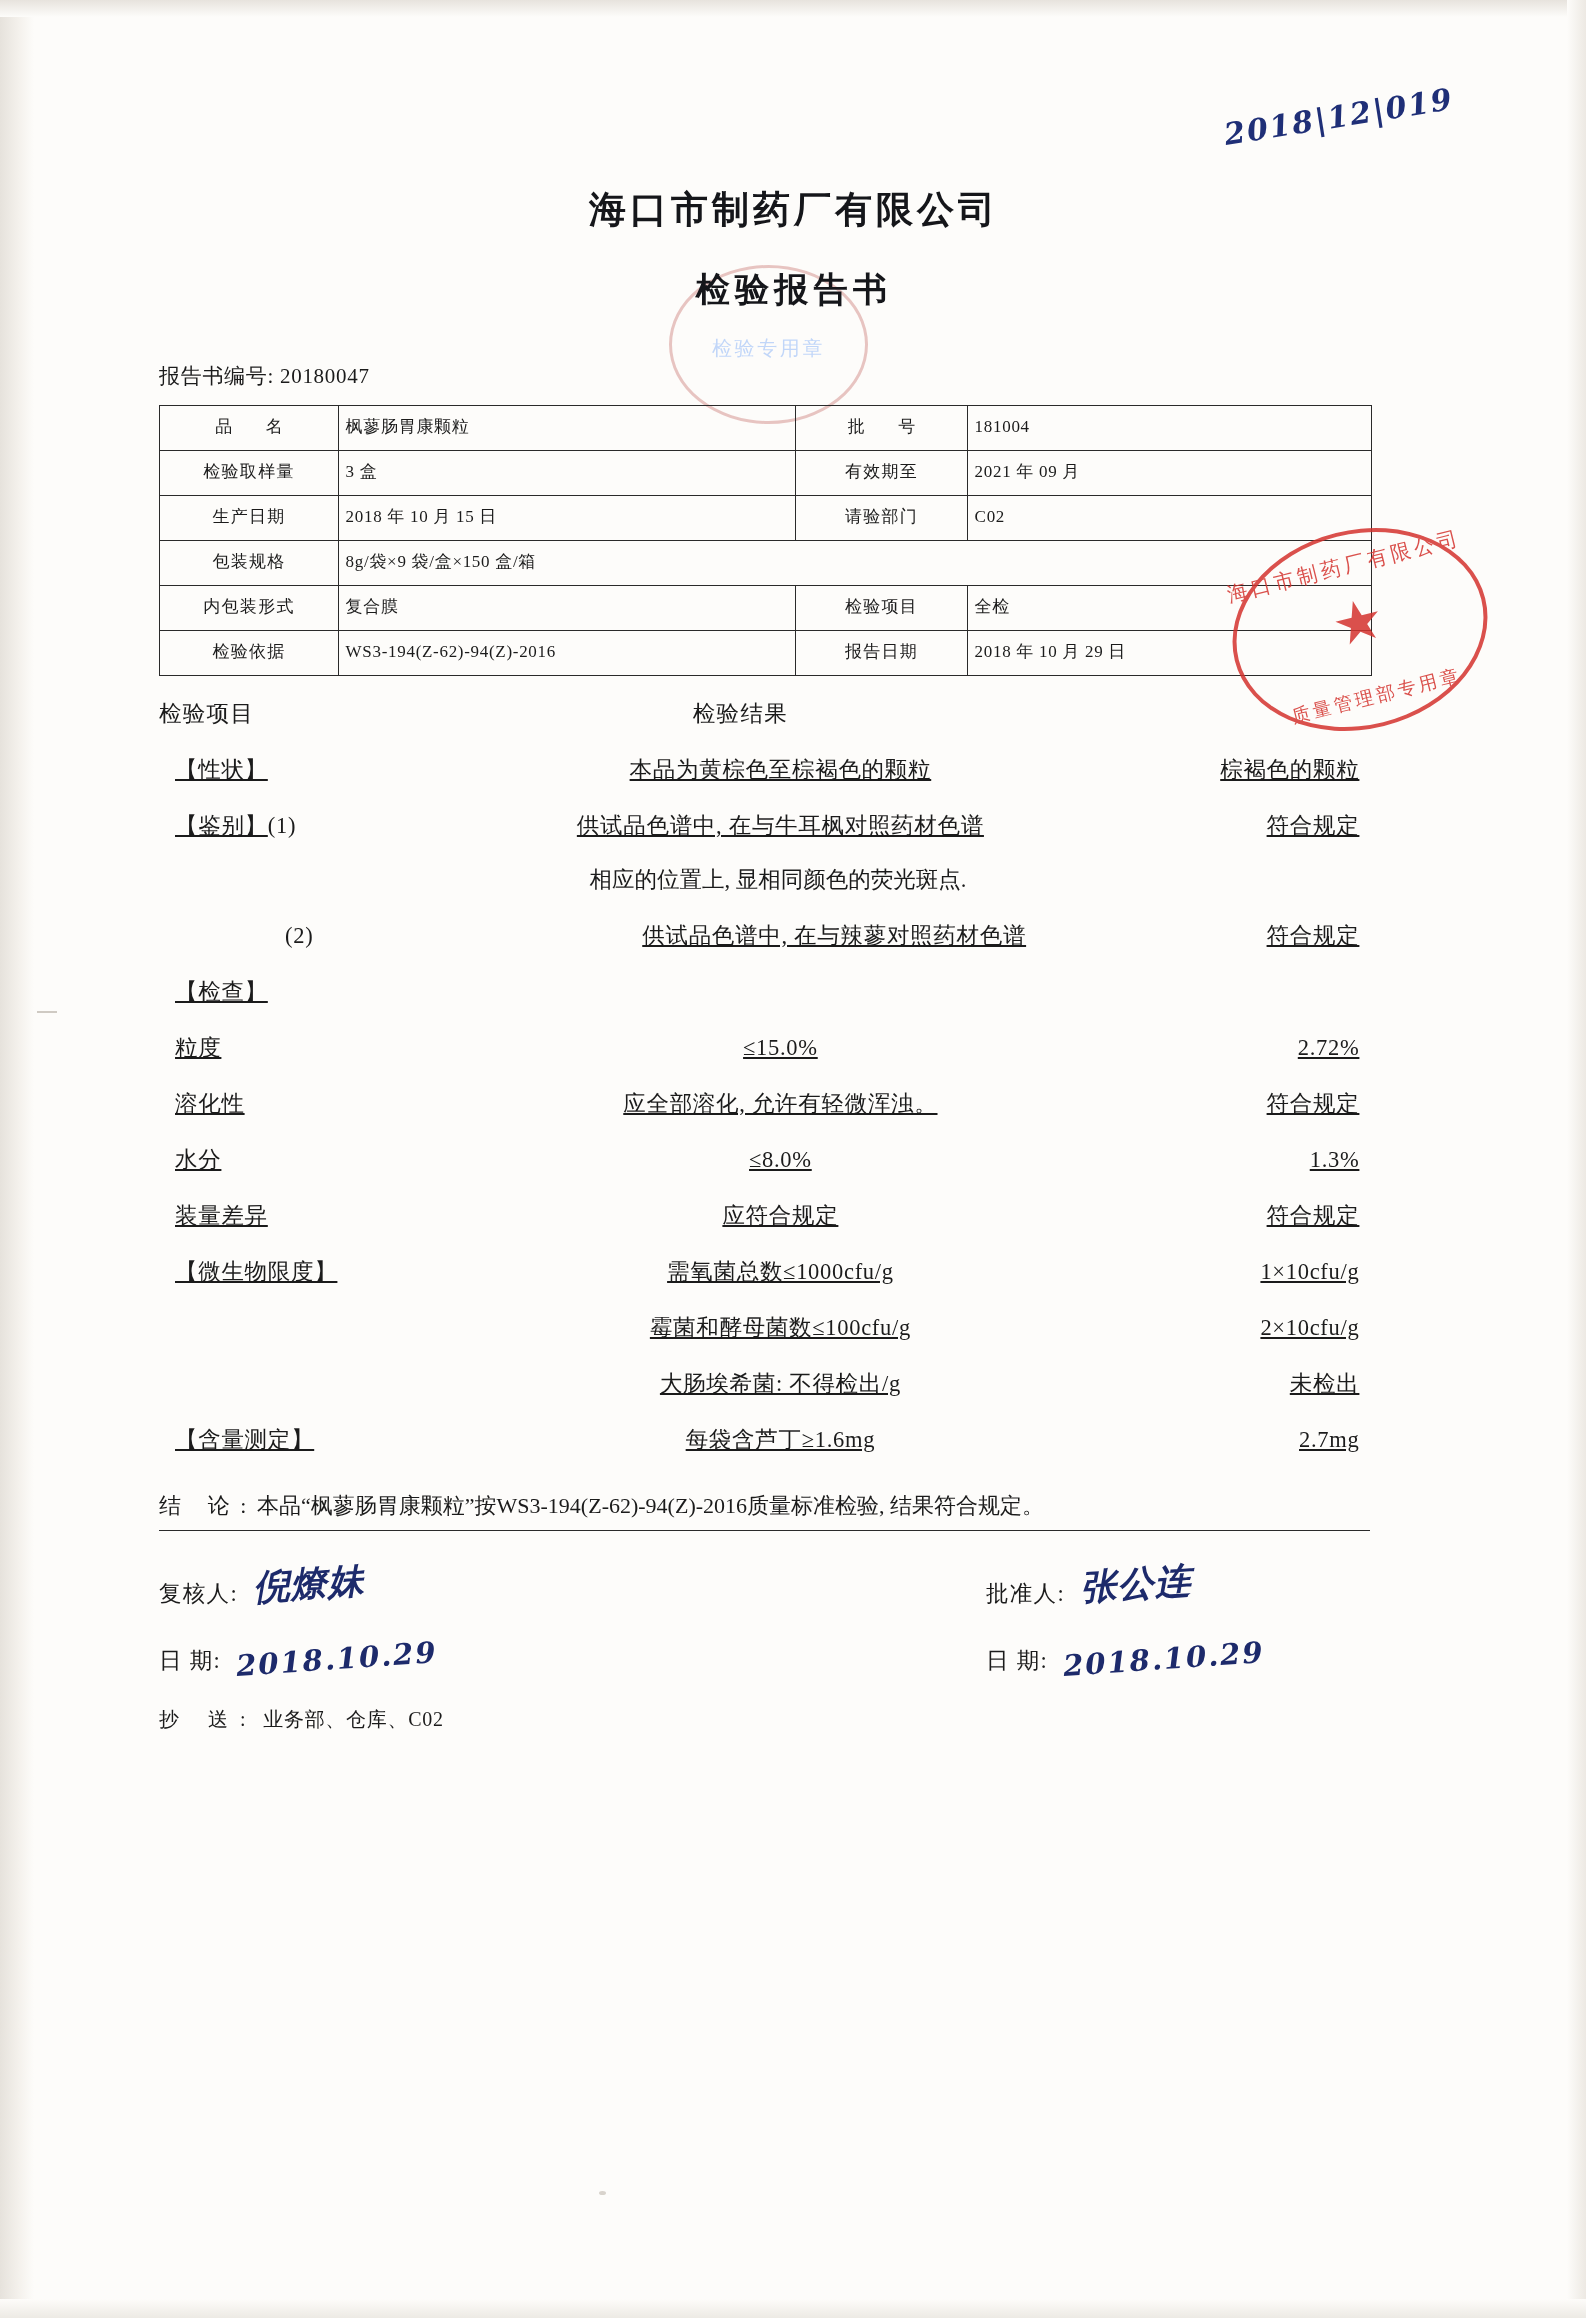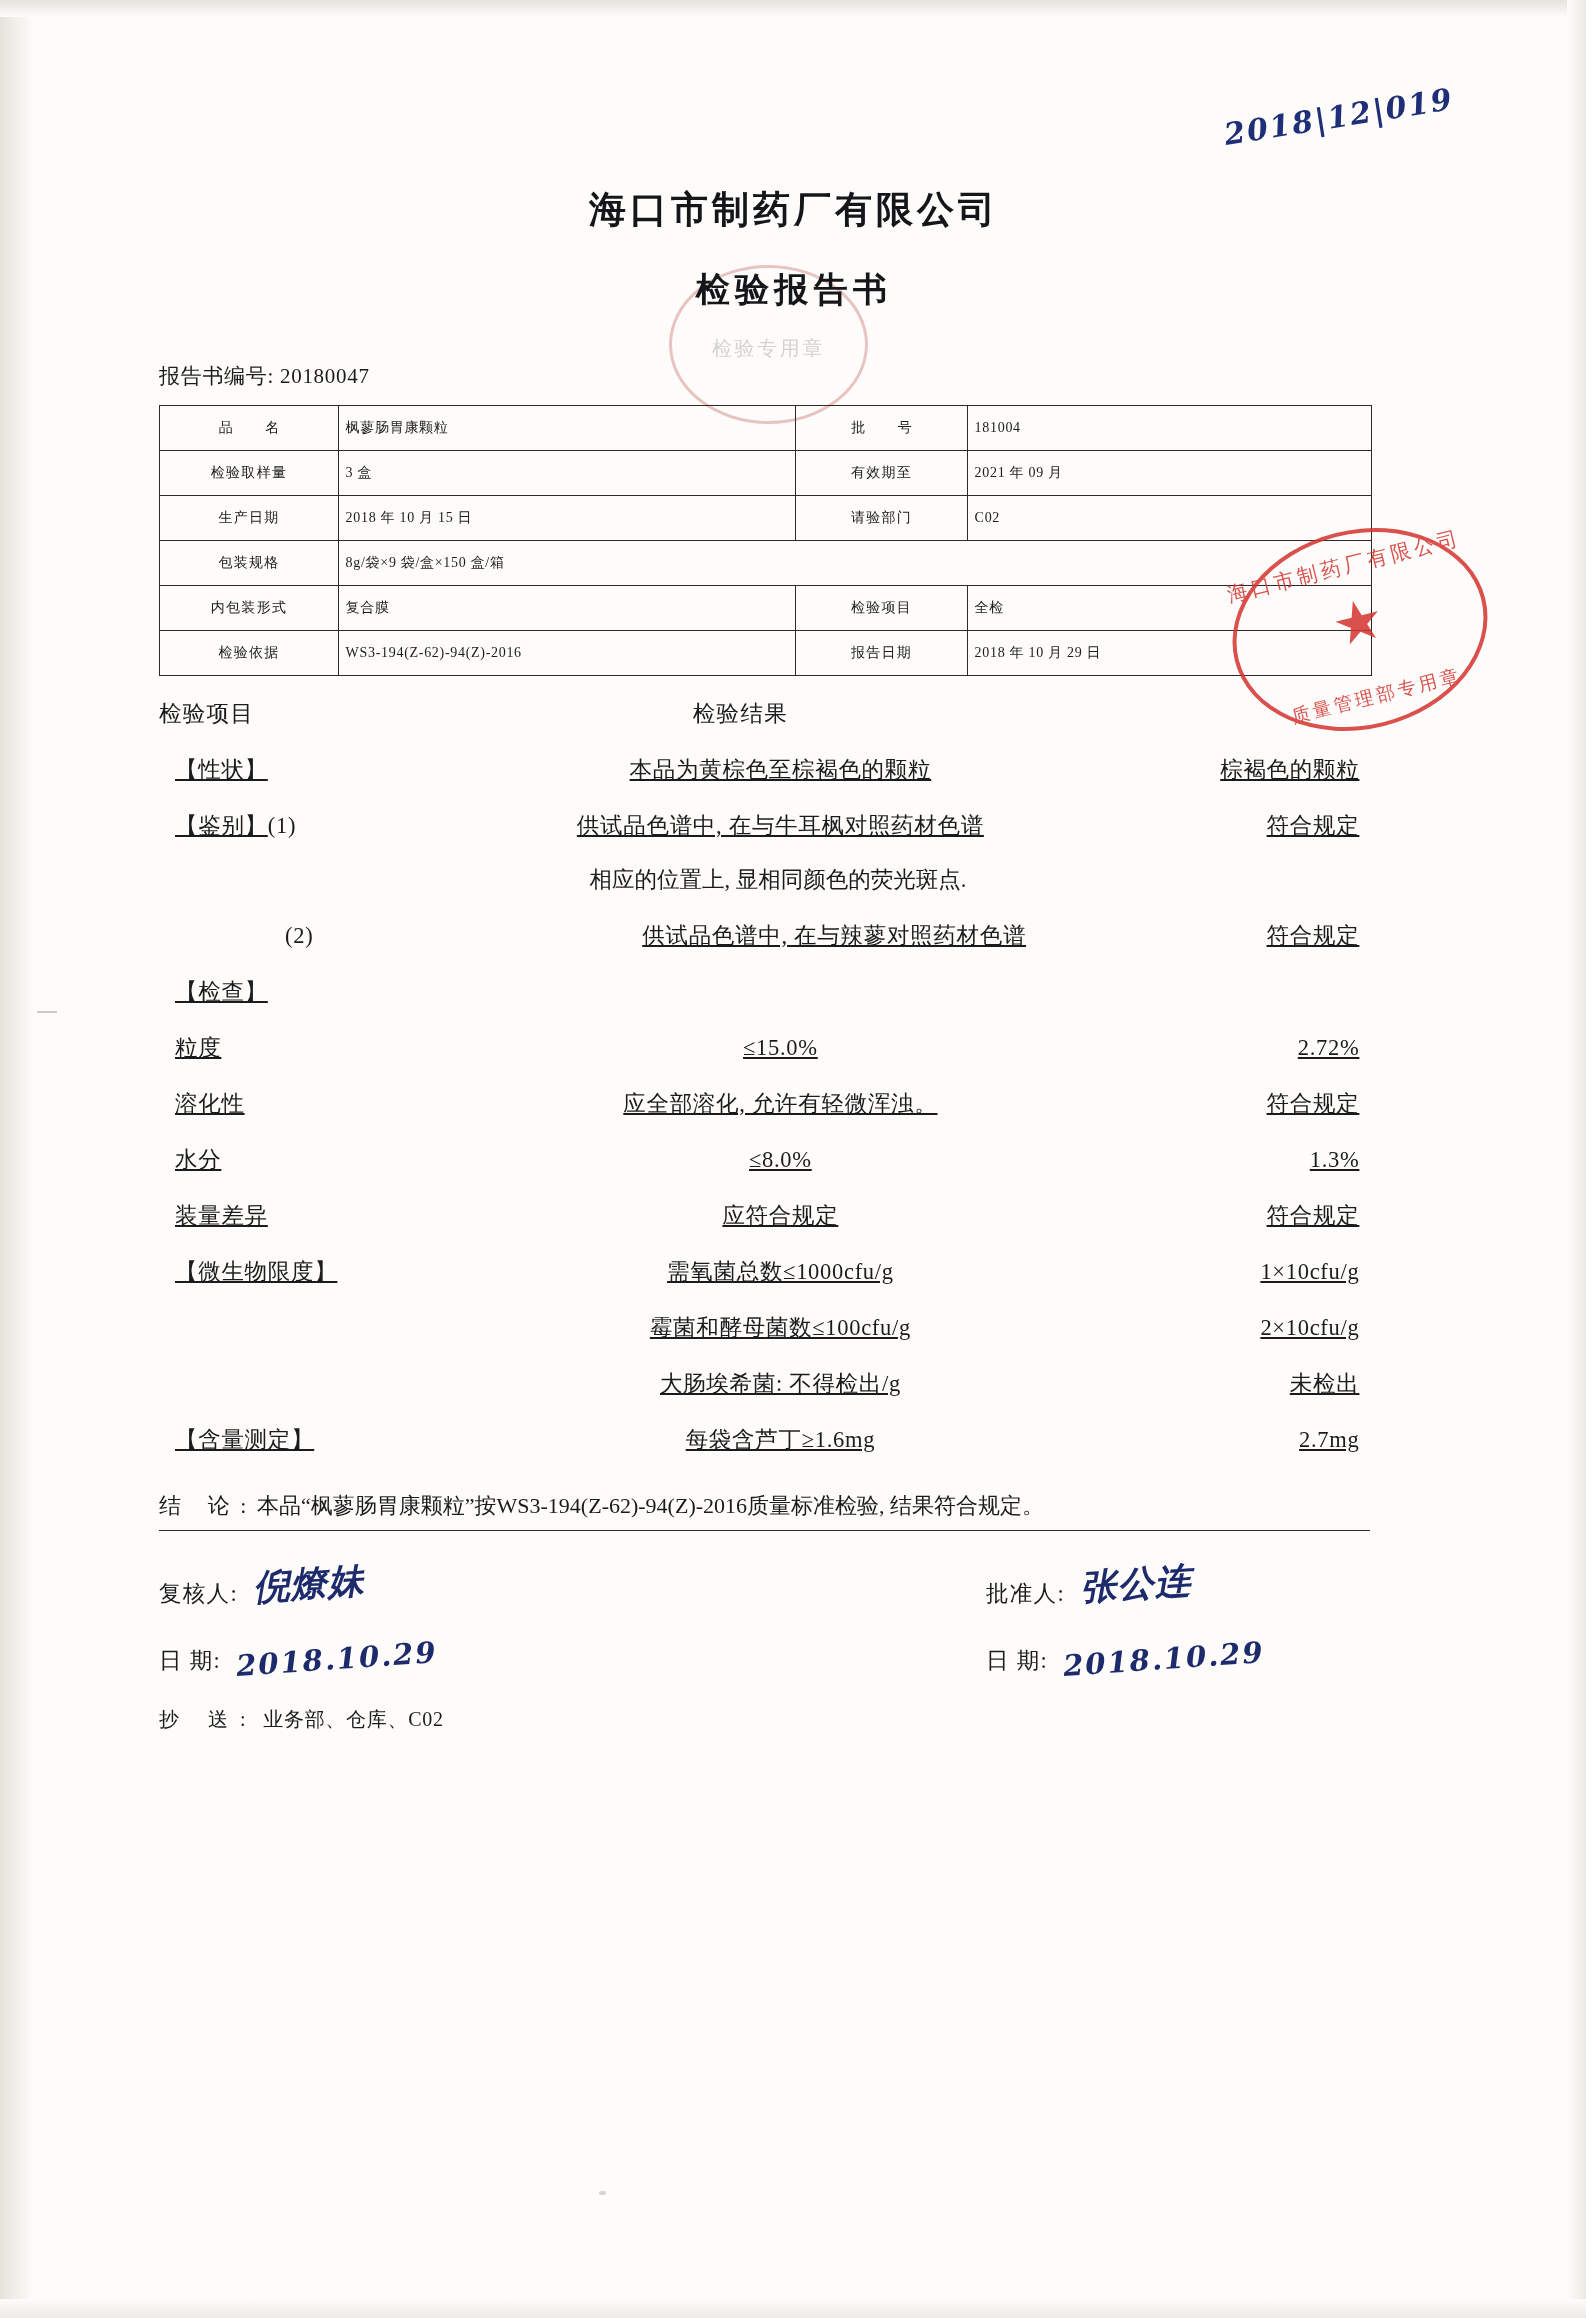--- a/index.html
+++ b/index.html
@@ -66,21 +66,21 @@
   .info-table {
     margin-top:14.6px;
     margin-left:60px;
     width:1211px;
     border-collapse:collapse;
     table-layout:fixed;
   }
   .info-table td {
     border:1.3px solid #2a2a2a;
     height:44px;
-    font-size:14px;
+    font-size:17px;
     padding:0 6.6px;
     vertical-align:middle;
     line-height:1.1;
   }
   .lbl {
     text-align:center;
     letter-spacing:1.3px;
     white-space:nowrap;
   }
   .lbl-spread {
@@ -232,21 +232,21 @@
 
   .faint-inner {
     position:absolute; inset:0;
     border:3.3px solid #b8453f;
     border-radius:50%;
     box-sizing:border-box;
   }
   .faint-label {
     position:absolute; left:0; right:0; top:44%;
     text-align:center;
-    color:#737373;
+    color:#3b82f6;
     font-size:20px;
     letter-spacing:2.6px;
   }
 
   
   .tick-left {
     position:absolute; left:37px; top:1011px;
     width:20px; height:2px; background:#cfcac3;
   }
   .dot-bottom {

